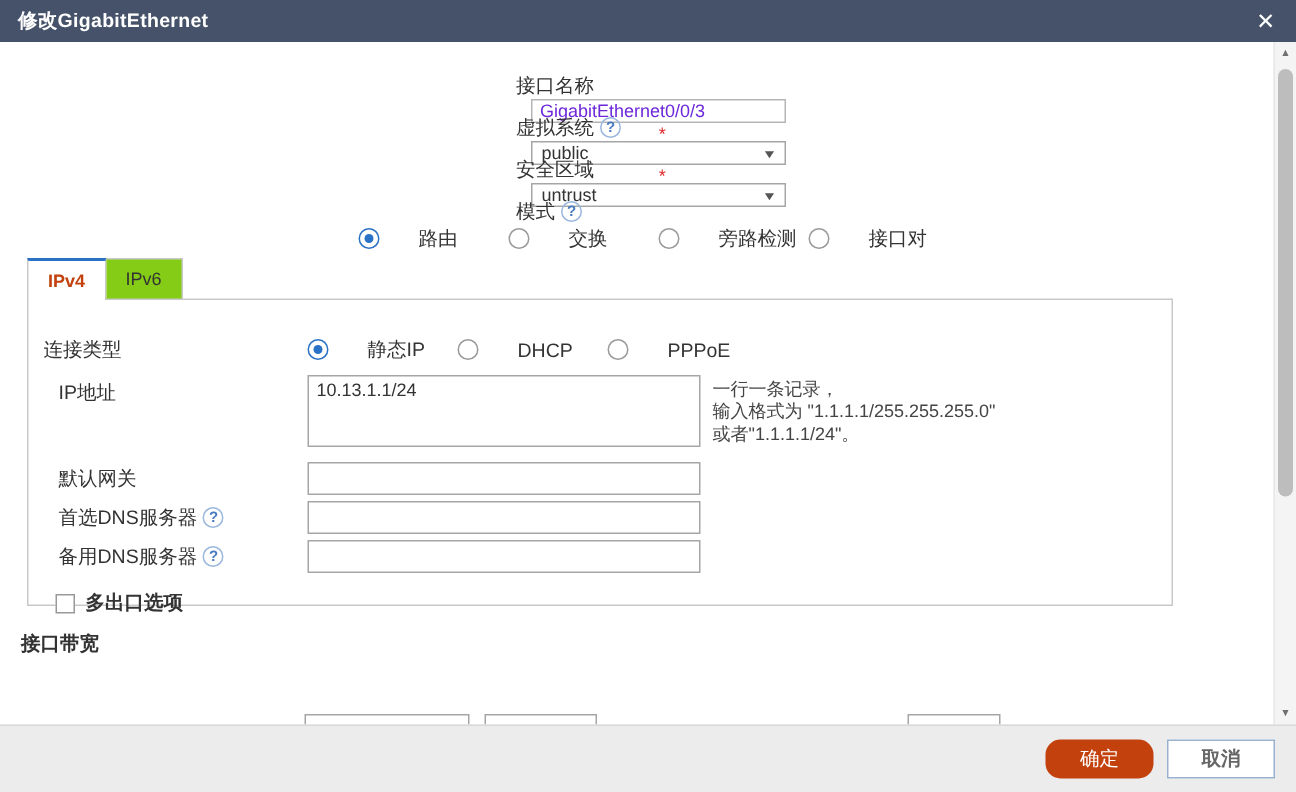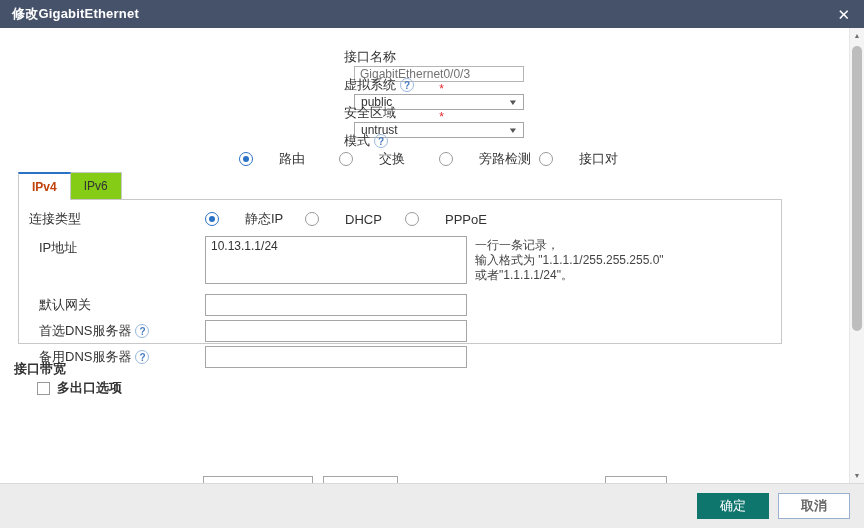--- a/index.html
+++ b/index.html
@@ -14,40 +14,40 @@
   .close { margin-left:auto; color:#fff; font-size:15px; line-height:1; cursor:pointer; font-weight:400; }
   
   .content { position:absolute; top:28px; left:0; right:0; bottom:45px; background:#fff; overflow:hidden; padding-top:20px; }
   
   .frow { display:flex; align-items:center; margin:0 0 6px 14px; height:22px; font-size:13px; color:#333;flex-direction:column; }
   .lbl { width:190px; flex-shrink:0; display:flex; align-items:center; gap:4px; }
   .help { width:14px; height:14px; border:1px solid #9ab7dd; border-radius:50%; color:#4a7cc0;
           font-size:10px; font-weight:bold; display:inline-flex; align-items:center; justify-content:center; }
   input.txt { height:22px; border:1px solid #a6a6a6; font-size:12px; padding:0 5px; color:#333; outline:none;
               font-family:"Liberation Sans","DejaVu Sans",sans-serif; }
-  input.txt:disabled { color:#737373; background:#fff; border-color:#b5b5b5; }
+  input.txt:disabled { color:#6d28d9; background:#fff; border-color:#b5b5b5; }
   .w170 { width:170px; }
   .w262 { width:262px; }
   .req { color:#e02b2b; margin-left:5px; font-size:12px; }
   .sel { width:170px; height:22px; border:1px solid #a6a6a6; background:#fff; display:flex; align-items:center;
          padding:0 6px; font-size:12px; color:#333; cursor:pointer; }
   .sel .arrow { margin-left:auto; font-size:8px; color:#555; transform:scaleX(1.3); }
   
   .radio-group { display:flex; }
   .radio { width:100px; display:flex; align-items:center; gap:26px; cursor:pointer; }
   .rb { width:14px; height:14px; border:1px solid #9a9a9a; border-radius:50%; position:relative; background:#fff; flex-shrink:0; }
   .rb.sel { border-color:#2a72c5; }
   .rb.sel::after { content:""; position:absolute; left:3px; top:3px; width:6px; height:6px; border-radius:50%; background:#2a72c5; }
   
   .tabs { display:flex; margin:18px 0 0 18px; position:relative; z-index:2; }
   .tab { height:28px; padding:0 13px; display:flex; align-items:center; font-size:12px; cursor:pointer; }
   .tab.active { background:#fff; border:1px solid #c8c8c8; border-top:2px solid #2a72c5; border-bottom:none;
                 color:#c2410c; font-weight:bold; }
   .tab.inactive { background:#84cc16; border:1px solid #c8c8c8; border-left:none; color:#333; }
-  .panel { margin-left:18px; width:764px; height:145px; border:1px solid #c8c8c8; margin-top:-1px; padding-top:8px; }
+  .panel { margin-left:18px; width:764px; height:205px; border:1px solid #c8c8c8; margin-top:-1px; padding-top:22px; }
   .prow { display:flex; align-items:center; margin-left:10px; font-size:13px; color:#333; height:22px; }
   .plbl { width:176px; flex-shrink:0; display:flex; align-items:center; gap:4px; }
   .prow.sub .plbl { padding-left:10px; }
   .iprow { align-items:flex-start; height:48px; margin-top:6px; }
   .iprow .plbl { padding-top:3px; }
   textarea.ta { width:262px; height:48px; border:1px solid #a6a6a6; resize:none; font-size:12px; padding:2px 5px;
                 color:#333; outline:none; font-family:"Liberation Sans","DejaVu Sans",sans-serif; }
   .hint { margin-left:8px; font-size:12px; color:#444; line-height:15px; padding-top:2px; }
   .gw { margin-top:10px; } .dns { margin-top:4px; }
   .cbrow { display:flex; align-items:center; gap:7px; margin:11px 0 0 18px; cursor:pointer; }
@@ -59,21 +59,21 @@
   .pin1 { left:203px; width:110px; } .pin2 { left:323px; width:75px; } .pin3 { left:605px; width:62px; }
   
   .scrollbar { position:absolute; top:28px; right:0; width:15px; height:455px; background:#f4f4f4; border-left:1px solid #e7e7e7; }
   .sarrow { position:absolute; left:0; width:100%; text-align:center; font-size:7px; color:#6f6f6f; cursor:pointer; }
   .sarrow.up { top:4px; } .sarrow.down { bottom:4px; }
   .sthumb { position:absolute; top:18px; left:2px; width:10px; height:285px; background:#bdbdbd; border-radius:5px; cursor:pointer; }
   
   .footer { position:absolute; left:0; right:0; bottom:0; height:45px; background:#ececec; border-top:1px solid #d9d9d9;
             display:flex; align-items:center; justify-content:flex-end; gap:9px; padding-right:14px; }
   .btn { width:72px; height:26px; display:flex; align-items:center; justify-content:center; font-size:13px; cursor:pointer; }
-  .btn-ok { background:#0f766e; color:#fff; }
+  .btn-ok { background:#c2410c; color:#fff;border-radius:10px; }
   .btn-cancel { background:#fff; border:1px solid #9ab0cf; color:#666;font-weight:bold; }
 </style>
 </head>
 <body>
 
 <div class="dialog">
 
   <div class="titlebar">
     <span class="title">修改GigabitEthernet</span>
     <span class="close">✕</span>

